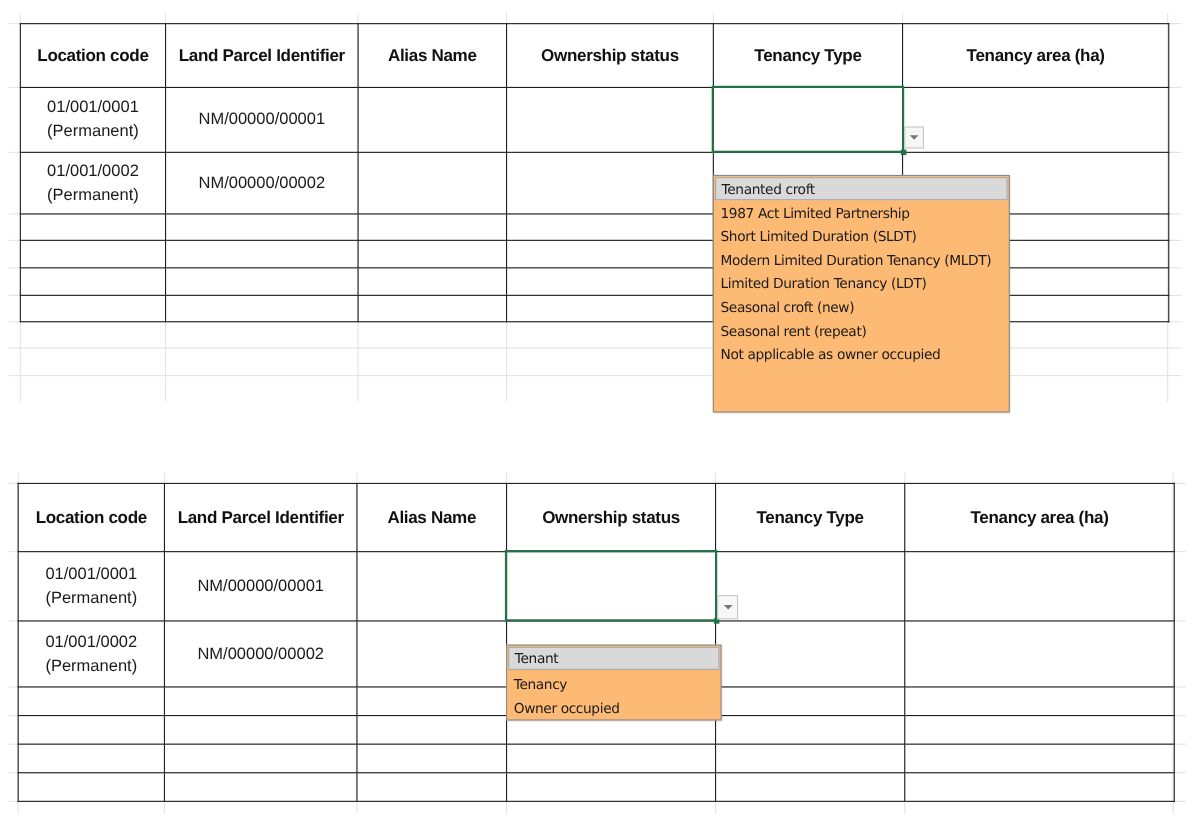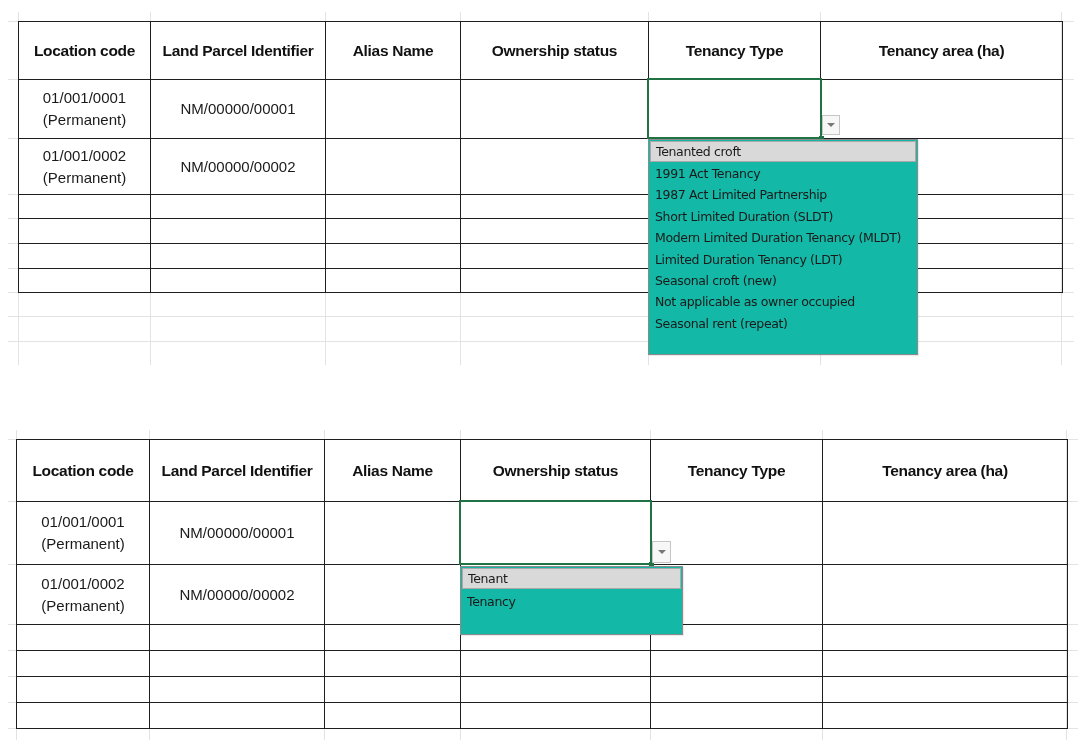--- a/index.html
+++ b/index.html
@@ -33,22 +33,23 @@
     .dd-btn {
       position:absolute; width:18px; height:20px; box-sizing:border-box;
       border:1px solid #c6c6c6; background:#f7f7f7;
       display:flex; align-items:center; justify-content:center;
     }
     .dd-btn .tri {
       width:0; height:0; border-left:4px solid transparent; border-right:4px solid transparent;
       border-top:4px solid #777;
     }
     .dd-list {
-      position:absolute; background:#14b8a6; border:1px solid #8a8a8a; box-sizing:border-box;
+      position:absolute; background:#fdba74; border:1px solid #8a8a8a; box-sizing:border-box;
       box-shadow:1px 1px 1px rgba(0,0,0,0.08);
+      margin-top:20px;
     }
     .dd-item {
       height:21.4px; line-height:21.4px; padding-left:6px; font-size:12.5px; color:#1a1a1a;
       white-space:nowrap; font-family:"DejaVu Sans", sans-serif; letter-spacing:-0.35px;
     }
     .dd-item.active { background:#d9d9d9; border:1px solid #a9a9a9; margin:1px; line-height:19px; height:19px; padding-left:5px; }
   </style>
 </head>
 <body>
 
@@ -149,28 +150,27 @@
 
   <div class="selcell" style="left:647px;top:78px;width:175px;height:61px;">
     <div class="handle"></div>
   </div>
   <div class="dd-btn" style="left:822px;top:115px;">
     <div class="tri"></div>
   </div>
 
   <div class="dd-list" style="left:648px;top:139px;width:270px;height:216px;">
     <div class="dd-item active">Tenanted croft</div>
-    <div class="dd-item">1991 Act Tenancy</div>
     <div class="dd-item">1987 Act Limited Partnership</div>
     <div class="dd-item">Short Limited Duration  (SLDT)</div>
     <div class="dd-item">Modern Limited Duration Tenancy  (MLDT)</div>
     <div class="dd-item">Limited Duration Tenancy  (LDT)</div>
     <div class="dd-item">Seasonal croft (new)</div>
+    <div class="dd-item">Seasonal rent (repeat)</div>
     <div class="dd-item">Not applicable as owner occupied</div>
-    <div class="dd-item">Seasonal rent (repeat)</div>
   </div>
 </div>
 
 <div class="sheet" style="top:0;height:750px;">
 
   <div class="gl-v" style="left:16px;top:430px;height:310px;"></div>
   <div class="gl-v" style="left:149px;top:430px;height:310px;"></div>
   <div class="gl-v" style="left:324px;top:430px;height:310px;"></div>
   <div class="gl-v" style="left:460px;top:430px;height:310px;"></div>
   <div class="gl-v" style="left:650px;top:430px;height:310px;"></div>
@@ -260,17 +260,18 @@
   </tbody>
     </table>
 
   <div class="selcell" style="left:459px;top:500px;width:193px;height:65px;">
     <div class="handle"></div>
   </div>
   <div class="dd-btn" style="left:652px;top:541px;width:19px;height:22px;">
     <div class="tri"></div>
   </div>
 
-  <div class="dd-list" style="left:460px;top:566px;width:223px;height:69px;">
+  <div class="dd-list" style="left:460px;top:566px;width:196px;height:69px;">
     <div class="dd-item active">Tenant</div>
     <div class="dd-item" style="height:23px;line-height:23px;">Tenancy</div>
+    <div class="dd-item" style="height:23px;line-height:21px;">Owner occupied</div>
   </div>
 </div>
 
 </body></html>

